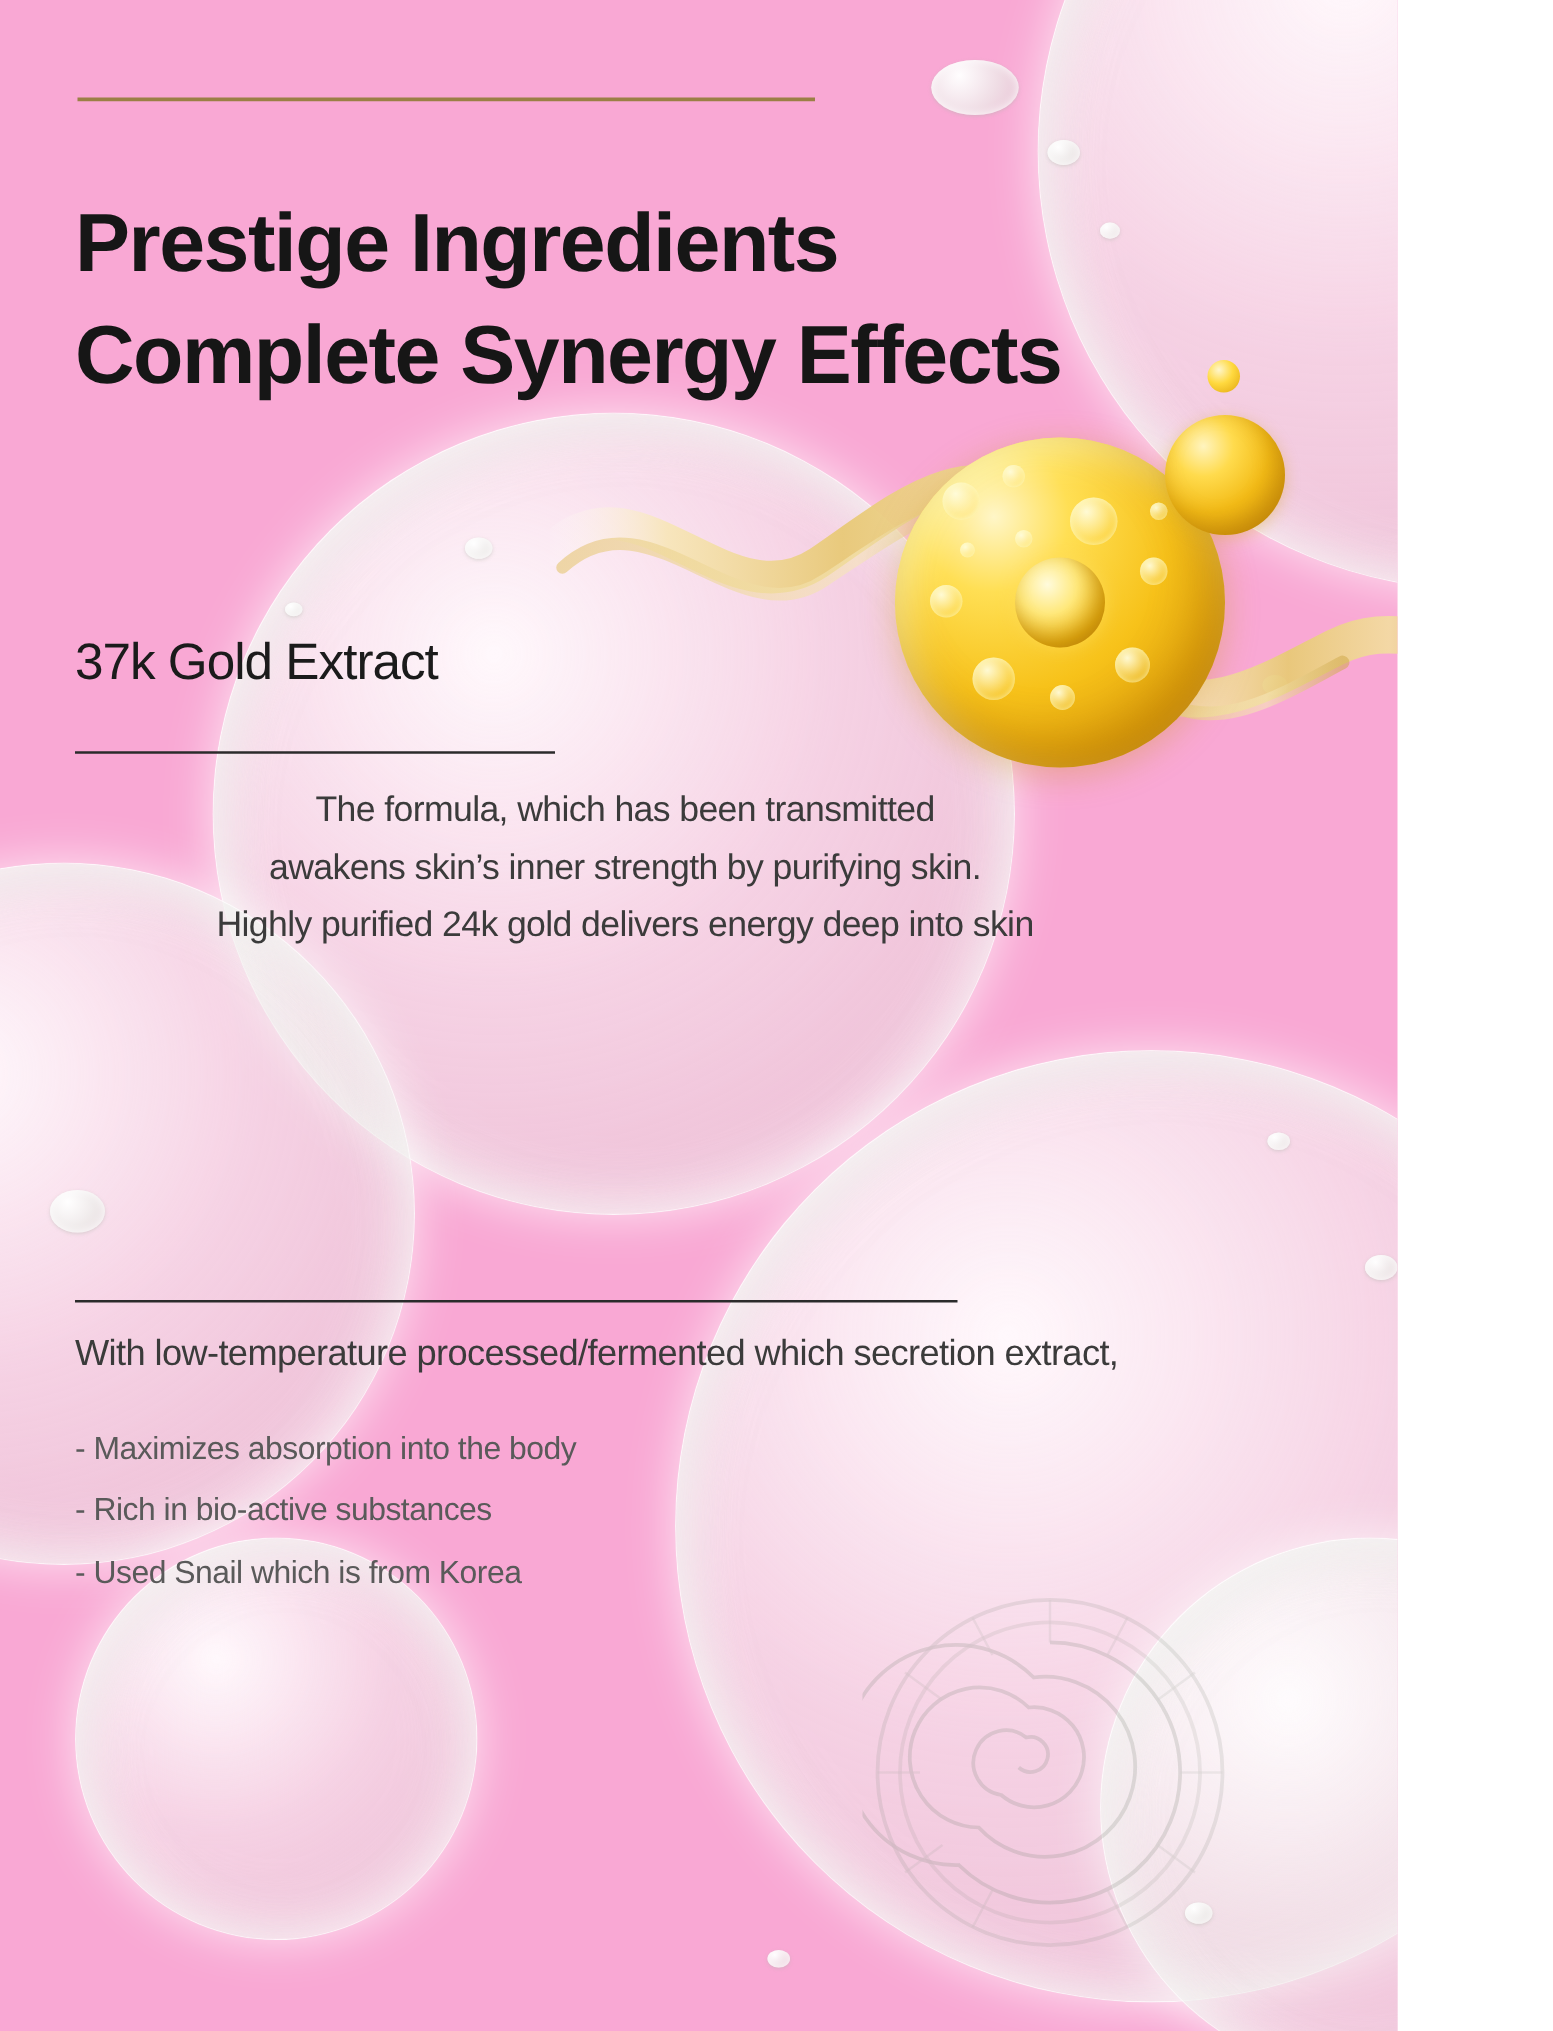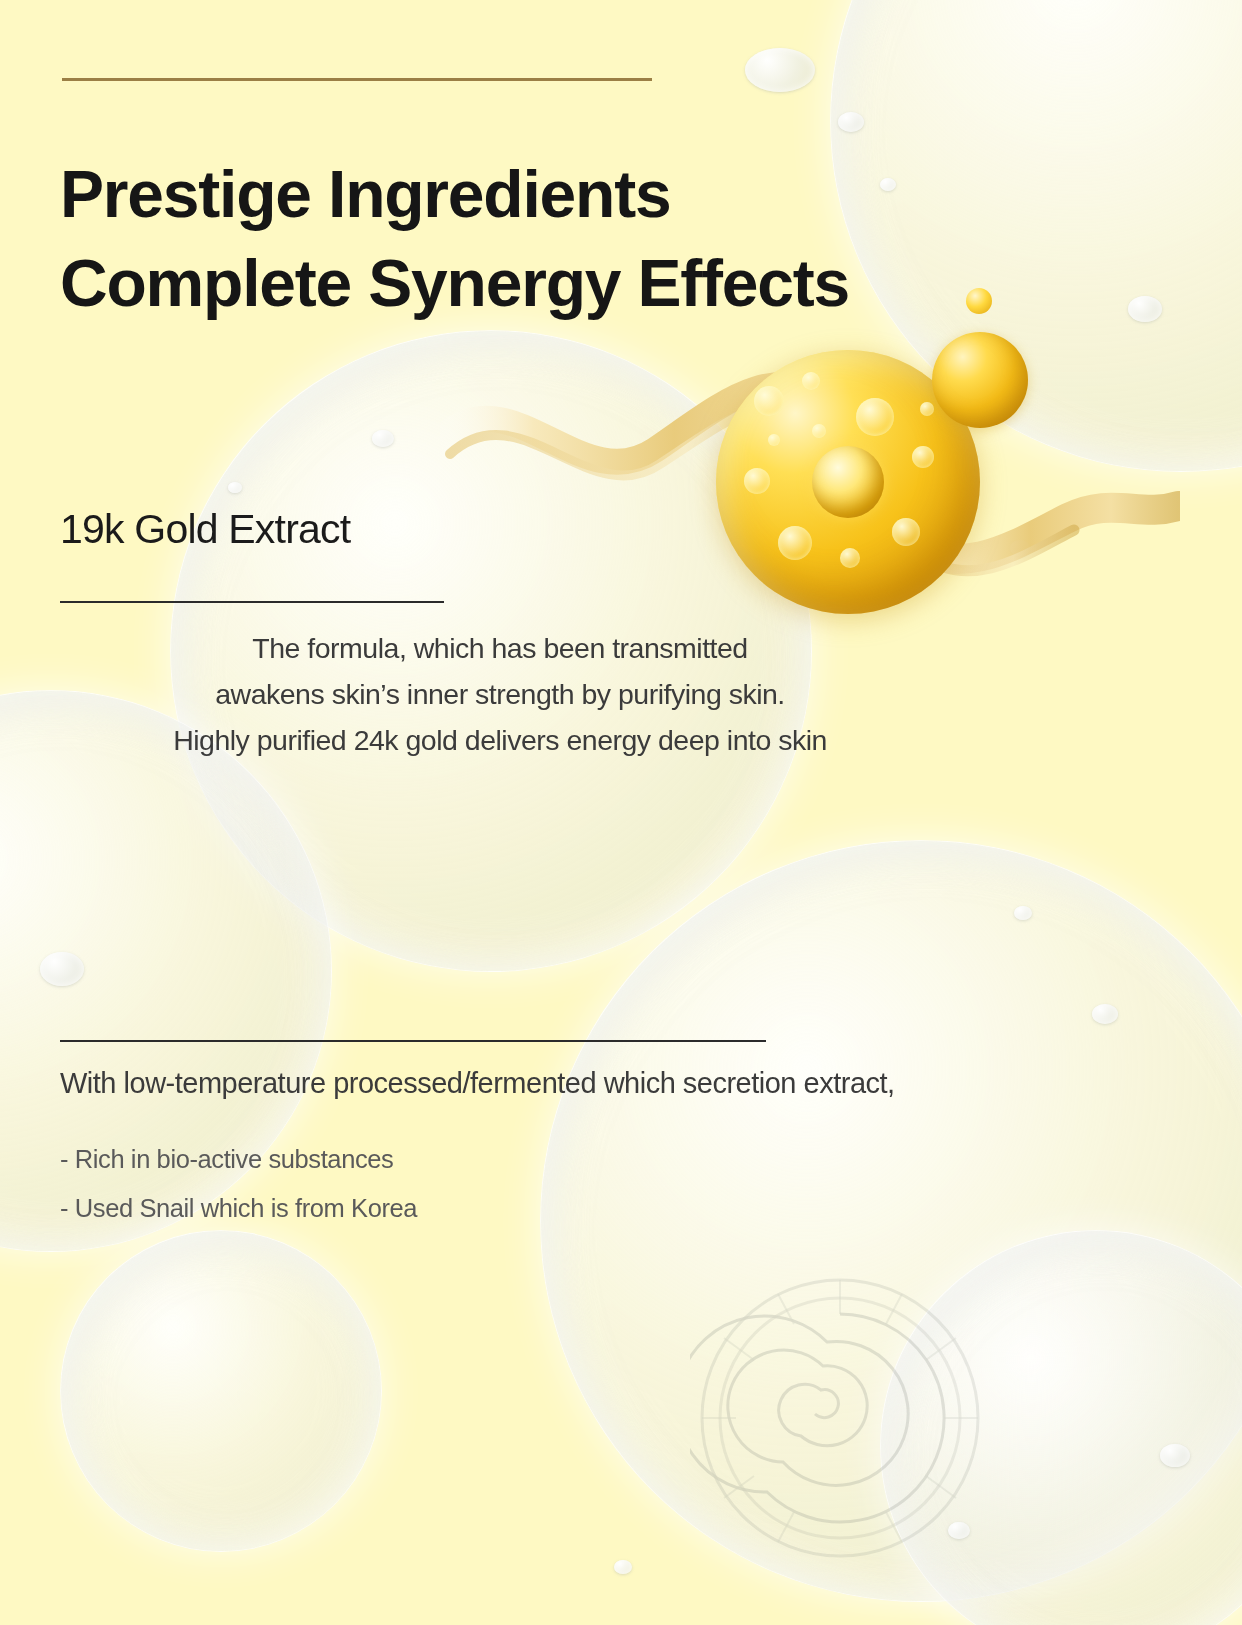--- a/index.html
+++ b/index.html
@@ -5,24 +5,24 @@
   html, body {
     margin: 0;
     padding: 0;
     background: #ffffff;
   }
   body {
     font-family: "Liberation Sans", sans-serif;
   }
   .page {
     position: relative;
-    width: 1242px;
+    width: 1118px;
     height: 1625px;
     overflow: hidden;
-    background: #fef9c3;
+    background: #f9a8d4;
   }
 
   
   .bg-layer {
     position: absolute;
     inset: 0;
     overflow: hidden;
     pointer-events: none;
   }
   .gel {
@@ -262,32 +262,33 @@
   <div class="content">
 
     <div class="top-rule"></div>
 
     <h1 class="title">
       <span class="line">Prestige Ingredients</span>
       <span class="line">Complete Synergy Effects</span>
     </h1>
 
     <section class="sec1">
-      <h2 class="sec-head">19k Gold Extract</h2>
+      <h2 class="sec-head">37k Gold Extract</h2>
       <div class="sec-rule"></div>
       <p class="body-text">
         <span class="line">The formula, which has been transmitted</span>
         <span class="line">awakens skin’s inner strength by purifying skin.</span>
         <span class="line">Highly purified 24k gold delivers energy deep into skin</span>
       </p>
     </section>
 
     <section class="sec2">
       <div class="sec-rule"></div>
       <p class="lead">With low-temperature processed/fermented which secretion extract,</p>
       <ul class="bullets">
+        <li>- Maximizes absorption into the body</li>
         <li>- Rich in bio-active substances</li>
         <li>- Used Snail which is from Korea</li>
       </ul>
     </section>
 
   </div>
 </div>
 
 </body></html>

